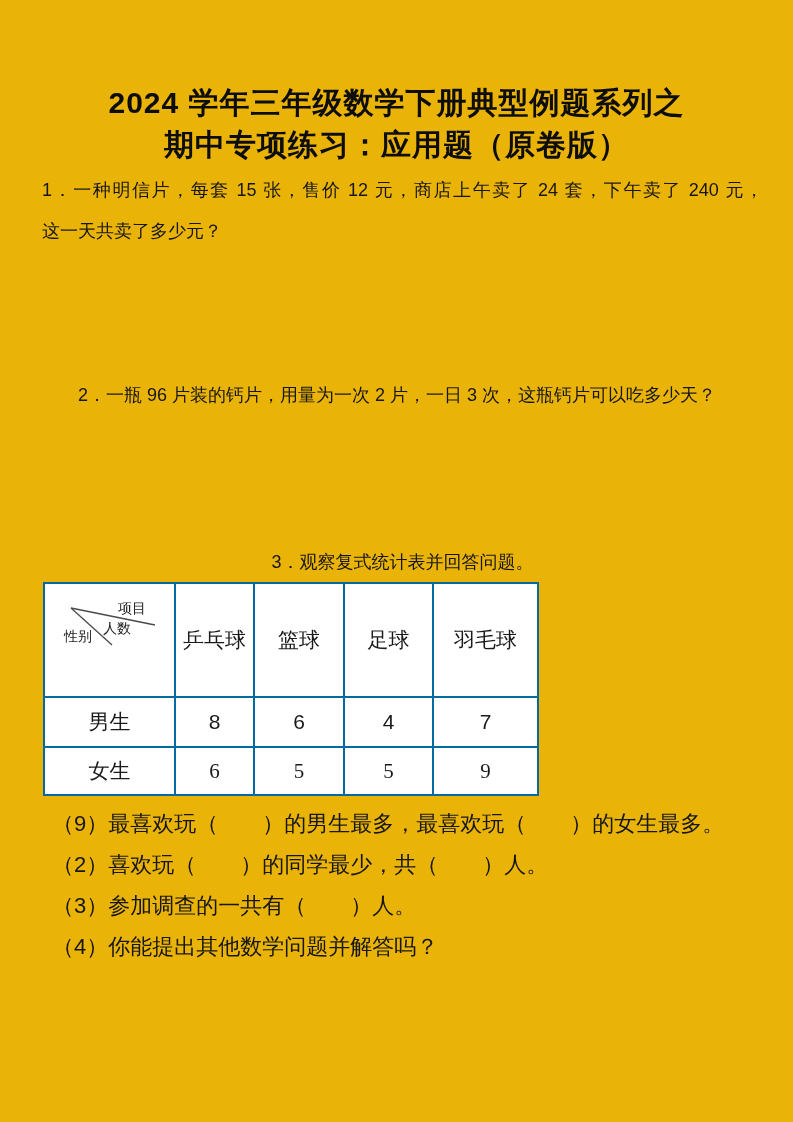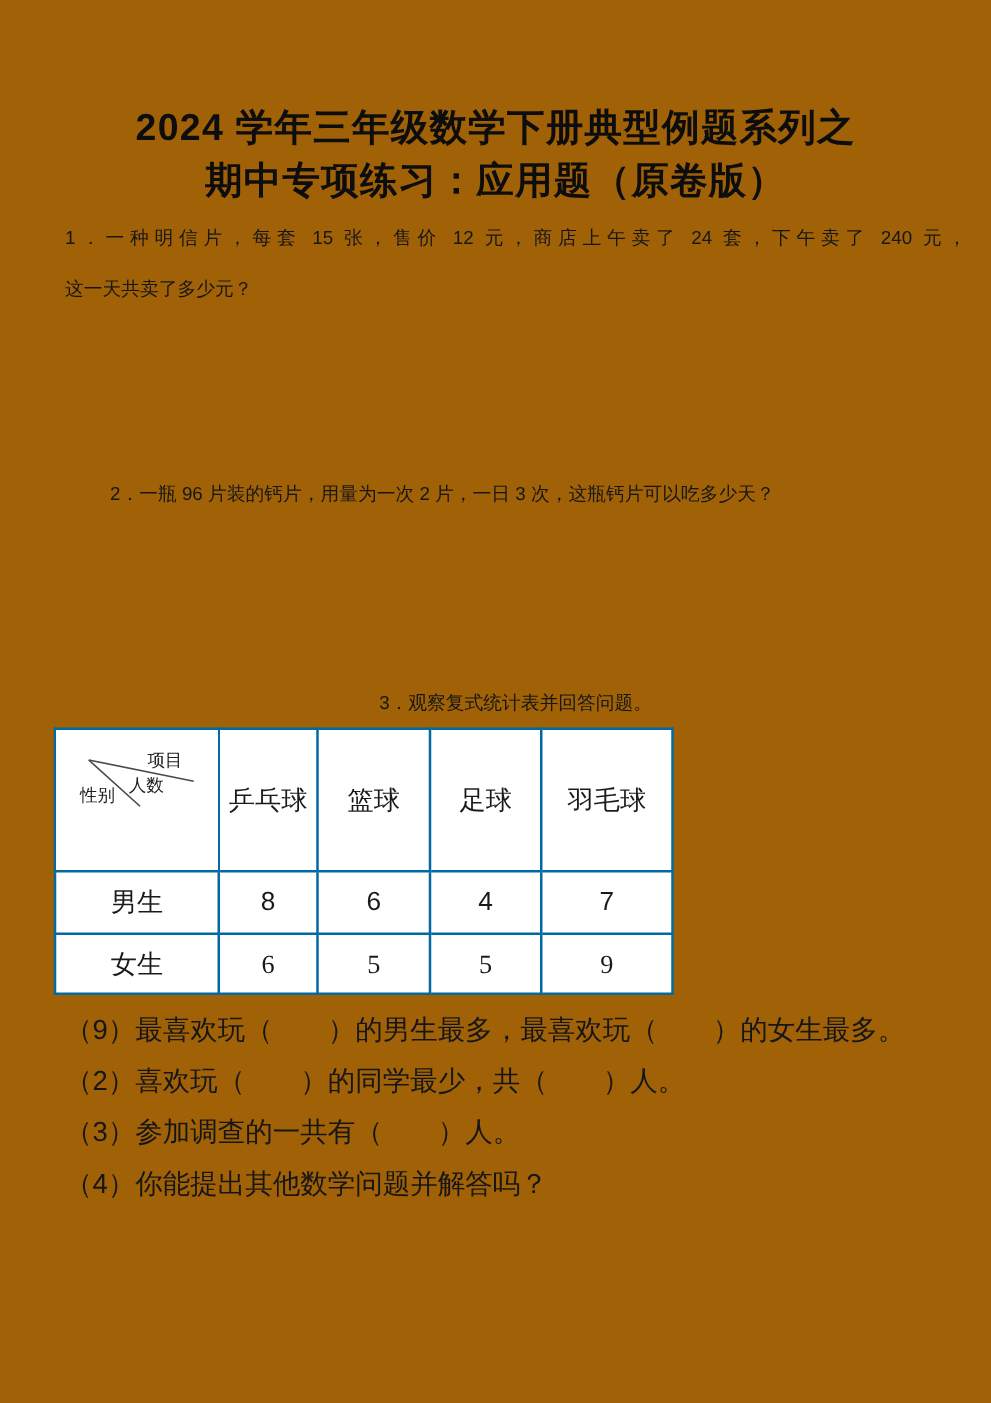--- a/index.html
+++ b/index.html
@@ -1,44 +1,44 @@
 <!DOCTYPE html>
 <html><head>
 <meta charset="utf-8">
 <style>
   html, body { margin: 0; padding: 0; background: #e8e8e8; }
   .page {
     position: relative;
     width: 793px;
     height: 1122px;
     margin: 0 auto;
-    background: #a16207;
+    background: #eab308;
     overflow: hidden;
     font-family: "Liberation Sans", sans-serif;
     color: #161616;
   }
   
   .title-block {
     position: absolute;
     top: 82px;
     left: 0;
     width: 793px;
     text-align: center;
     font-size: 30px;
     line-height: 42px;
     font-weight: 700;
     color: #0d0d0d;
     letter-spacing: 1px;
   }
   
   .problem {
     position: absolute;
-    left: 52px;
+    left: 42px;
     width: 721px;
-    font-size: 15px;
+    font-size: 18px;
     line-height: 41px;
     color: #161616;
   }
   .p1 { top: 170px; }
   .p2 { top: 375px; margin-left: 36px; }
   .p3 { top: 542px; text-align: center; }
   .jline {           
     display: block;
     text-align: justify;
     text-align-last: justify;

